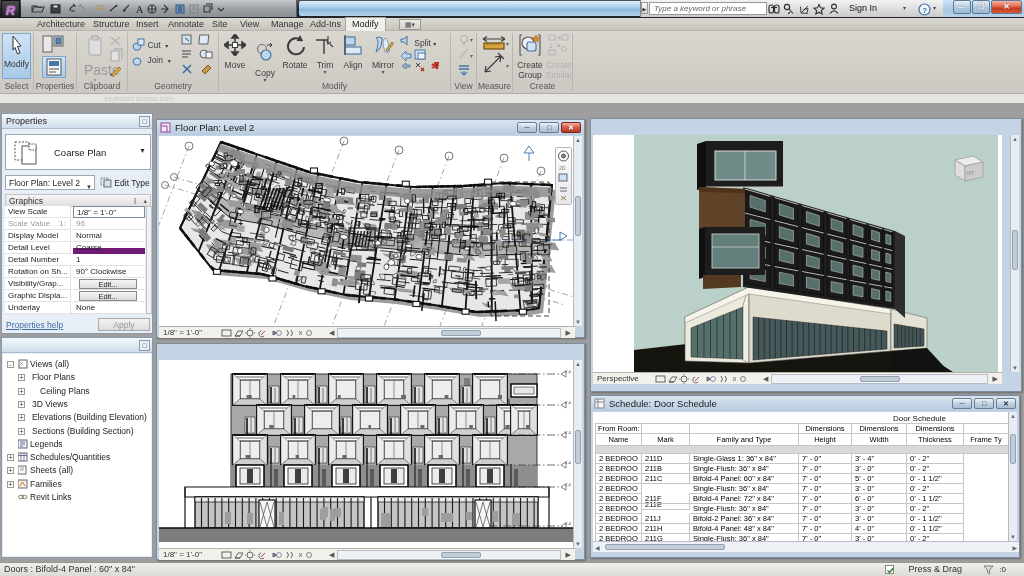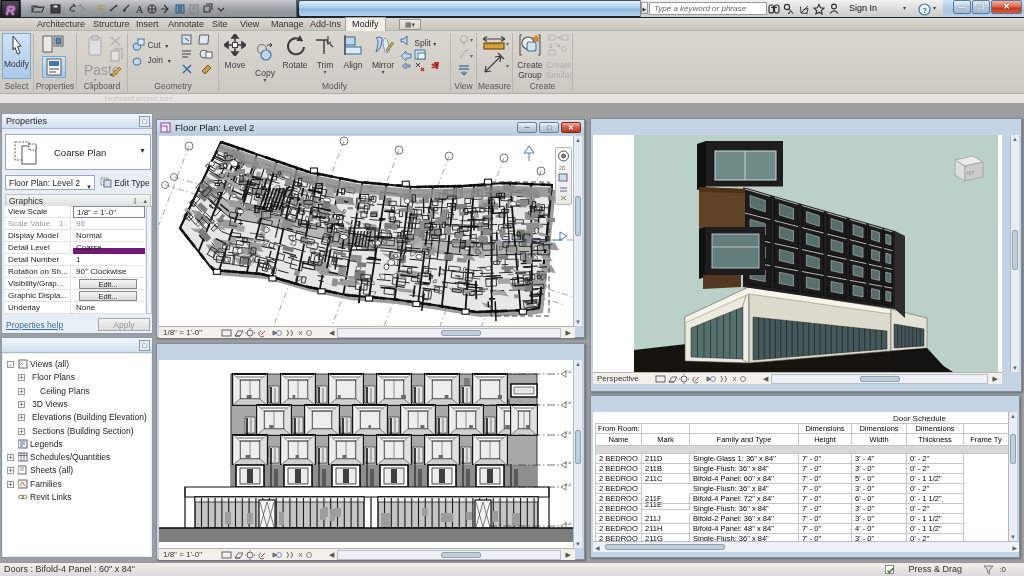--- a/index.html
+++ b/index.html
@@ -2127,20 +2127,28 @@
           </g>
         </svg></span>
       <span style="position:absolute;left:170px;top:2px;font-size:7px;color:#555;">◀</span>
       <div class="hscroll" style="left:178px;top:1px;width:217px;height:10px;border:1px solid #b8bec6;background:#eef1f5;">
         <div class="hthumb" style="left:88px;width:40px;"></div>
       </div>
       <span style="position:absolute;right:4px;top:2px;font-size:7px;color:#555;">▶</span>
     </div>
   </div>
 <div class="mdiwin abs" style="left:590px;top:395px;width:430px;height:163px;">
+    <div class="mdititle"><span class="icon"><svg width="11" height="11" viewBox="0 0 11 11">
+          <rect x="1" y="1" width="9" height="9" fill="#f6f6f6" stroke="#888"></rect>
+          <path d="M1 4 h9 M4 1 v9" stroke="#888"></path>
+        </svg></span>Schedule: Door Schedule<span class="mdibtns" style="right:3px;">
+        <span class="mbtn">─</span>
+        <span class="mbtn">□</span>
+        <span class="mbtn">✕</span>
+      </span></div>
     <div style="position:absolute;left:2px;top:16px;width:418px;height:129px;background:#fff;overflow:hidden;">
       <div style="position:absolute;left:300px;top:2px;font-size:8px;color:#111;">Door Schedule</div>
       <div style="position:absolute;left:2px;top:11px;width:47px;height:11px;border:1px solid #c6c6c6;font-size:7.5px;padding-left:2px;">From Room:</div>
       <div style="position:absolute;left:49px;top:11px;width:48px;height:11px;border:1px solid #c6c6c6;border-left:none;"></div>
       <div style="position:absolute;left:97px;top:11px;width:109px;height:11px;border:1px solid #c6c6c6;border-left:none;"></div>
       <div style="position:absolute;left:206px;top:11px;width:53px;height:11px;border:1px solid #c6c6c6;border-left:none;font-size:7.5px;text-align:center;">Dimensions</div>
       <div style="position:absolute;left:259px;top:11px;width:55px;height:11px;border:1px solid #c6c6c6;border-left:none;font-size:7.5px;text-align:center;">Dimensions</div>
       <div style="position:absolute;left:314px;top:11px;width:57px;height:11px;border:1px solid #c6c6c6;border-left:none;font-size:7.5px;text-align:center;">Dimensions</div>
       <div style="position:absolute;left:371px;top:11px;width:45px;height:11px;border:1px solid #c6c6c6;border-left:none;"></div>
       <div style="position:absolute;left:2px;top:22px;width:47px;height:12px;border:1px solid #c6c6c6;border-top:none;font-size:7.5px;text-align:center;line-height:12px;">Name</div>

